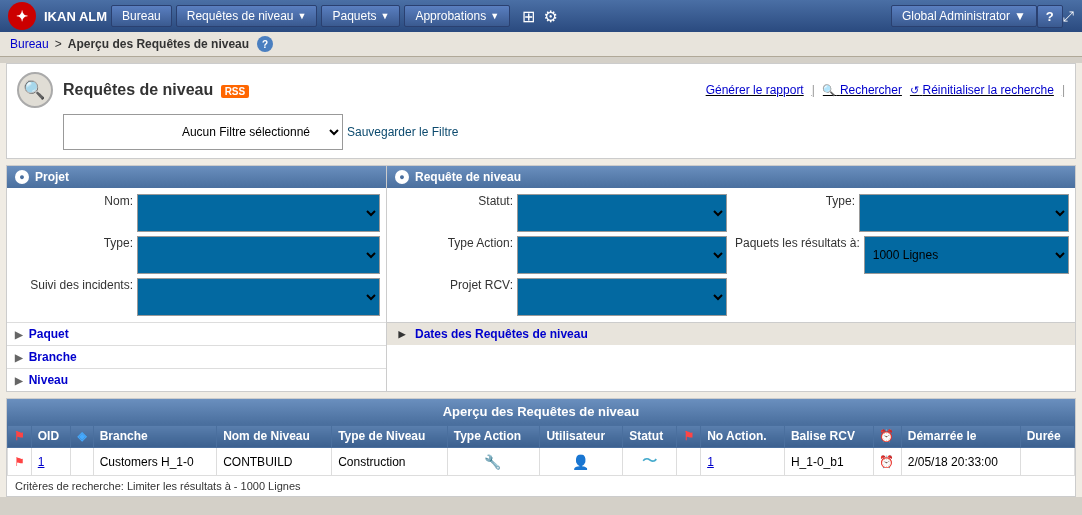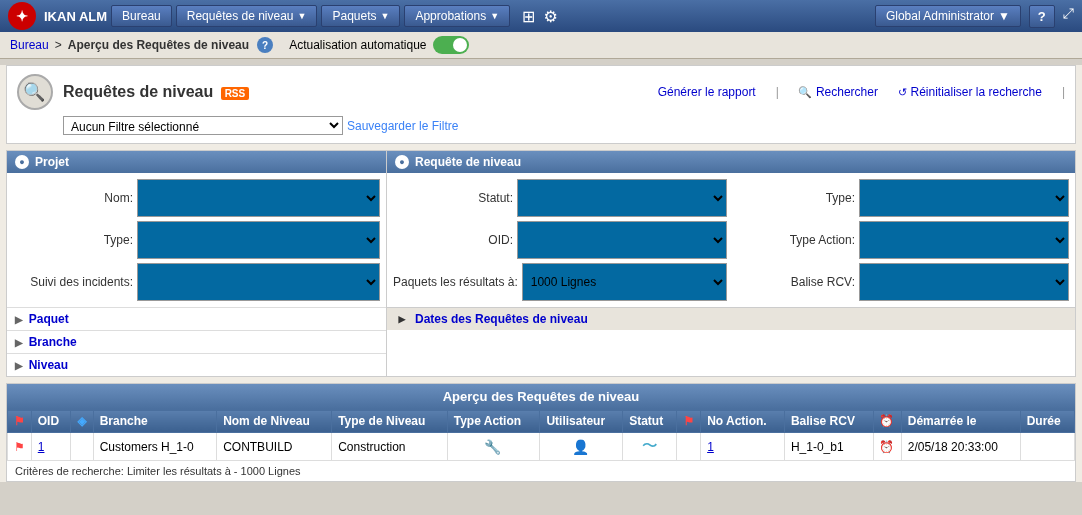--- a/index.html
+++ b/index.html
@@ -11,21 +11,21 @@
       display: flex; align-items: center; height: 32px; padding: 0 8px; gap: 4px;
     }
     .topbar .logo { width: 28px; height: 28px; margin-right: 4px; }
     .topbar .app-name { color: #fff; font-weight: bold; font-size: 13px; margin-right: 0; }
     .nav-btn {
       background: linear-gradient(to bottom, #5a7fc0, #3a5a90);
       color: #fff; border: 1px solid #2a4070; padding: 3px 10px; cursor: pointer;
       font-size: 12px; border-radius: 2px; display: flex; align-items: center; gap: 4px;
     }
     .nav-btn .caret { font-size: 9px; }
-    .topbar-right { margin-left: auto; display: flex; align-items: flex-start; gap: 8px; }
+    .topbar-right { margin-left: auto; display: flex; align-items: center; gap: 0; }
     .admin-btn {
       background: linear-gradient(to bottom, #5a7fc0, #3a5a90);
       color: #fff; border: 1px solid #2a4070; padding: 3px 10px; cursor: pointer;
       font-size: 12px; border-radius: 2px; display: flex; align-items: center; gap: 4px;
     }
     .help-btn {
       background: linear-gradient(to bottom, #5a7fc0, #3a5a90);
       color: #fff; border: 1px solid #2a4070; padding: 3px 8px; cursor: pointer;
       font-size: 13px; border-radius: 2px; font-weight: bold;
     }
@@ -67,42 +67,42 @@
     .search-icon-circle {
       width: 36px; height: 36px; border-radius: 50%; background: #e0ddd5;
       display: flex; align-items: center; justify-content: center; font-size: 18px;
       border: 2px solid #aaa; flex-shrink: 0;
     }
     .search-title { font-size: 16px; font-weight: bold; color: #333; }
     .rss-badge {
       background: #f60; color: #fff; padding: 1px 4px; font-size: 10px;
       font-weight: bold; border-radius: 2px; margin-left: 4px;
     }
-    .search-links { display: flex; gap: 20px; font-size: 12px; margin-left: auto; }
+    .search-links { display: flex; gap: 8px; font-size: 12px; margin-left: auto; text-decoration: underline; }
     .search-links a { color: #0000cc; text-decoration: none; cursor: pointer; }
     .link-sep { color: #999; }
     .filter-row { display: flex; align-items: center; gap: 4px; margin-top: 2px; margin-left: 46px; }
     .filter-select {
-      flex: 1; max-width: 280px; padding: 2px 3px; border: 1px solid #999;
-      font-size: 12px; background: #fff; height: 19px;
-    }
-    .save-filter-link { color: #3b82f6; text-decoration: none; font-size: 12px; cursor: pointer; text-align: center; }
+      flex: 1; max-width: 280px; padding: 2px 16px; border: 1px solid #999;
+      font-size: 12px; background: #fff; height: 36px; text-align: right;
+    }
+    .save-filter-link { color: #0c4a6e; text-decoration: none; font-size: 12px; cursor: pointer; text-align: center; }
     .filter-section-header {
       background: linear-gradient(to bottom, #6a8fbe, #4a6f9e);
       color: #fff; padding: 4px 8px; display: flex; align-items: center; gap: 6px;
       font-weight: bold; font-size: 12px;
     }
     .section-circle {
       width: 14px; height: 14px; border-radius: 50%; background: #fff;
       display: inline-flex; align-items: center; justify-content: center;
       color: #4a6f9e; font-size: 9px; font-weight: bold;
     }
     .filter-fields { padding: 6px; display: flex; flex-direction: column; gap: 4px; }
     .filter-field {
-      display: flex; align-items: center; gap: 4px;
+      display: flex; align-items: flex-start; gap: 4px;
     }
     .field-label {
       min-width: 120px; font-size: 12px; color: #333;
       text-align: right; flex-shrink: 0;
     }
     .field-select {
       flex: 1; padding: 2px 4px; border: 1px solid #999;
       font-size: 12px; background: #0369a1; height: 38px;
     }
     .collapsible-arrow { color: #666; font-size: 10px; }
@@ -179,24 +179,20 @@
     </button>
     <span style="color:#fff;font-size:14px;cursor:pointer;">⤢</span>
   </div>
 </div>
 
 <div class="breadcrumb-bar">
   <a class="breadcrumb-link">Bureau</a>
   <span class="breadcrumb-sep">&gt;</span>
   <span class="breadcrumb-current">Aperçu des Requêtes de niveau</span>
   <span class="help-circle">?</span>
-  <div class="auto-update">
-    <span>Actualisation automatique</span>
-    <div class="toggle-switch"></div>
-  </div>
 </div>
 
 <div class="main">
 
   <div class="search-panel">
     <div class="search-header">
       <div class="search-icon-circle">🔍</div>
       <div>
         <span class="search-title">Requêtes de niveau</span>
         <span class="rss-badge">RSS</span>
@@ -275,35 +271,31 @@
 
         <div class="filter-field">
           <span class="field-label">Statut:</span>
           <select class="field-select"></select>
         </div>
         <div class="filter-field">
           <span class="field-label">Type:</span>
           <select class="field-select"></select>
         </div>
         <div class="filter-field">
-          <span class="field-label">OID:</span>
-          <select class="field-select"></select>
-        </div>
-        <div class="filter-field">
           <span class="field-label">Type Action:</span>
           <select class="field-select"></select>
         </div>
         <div class="filter-field">
           <span class="field-label">Paquets les résultats à:</span>
           <select class="field-select">
             <option>1000 Lignes</option>
           </select>
         </div>
         <div class="filter-field">
-          <span class="field-label">Balise RCV:</span>
+          <span class="field-label">Projet RCV:</span>
           <select class="field-select"></select>
         </div>
       </div>
 
       <div class="dates-header">
         <span class="section-circle" style="background:#e8e4dc;color:#333;">▶</span>
         <span>Dates des Requêtes de niveau</span>
       </div>
     </div>
   </div>

